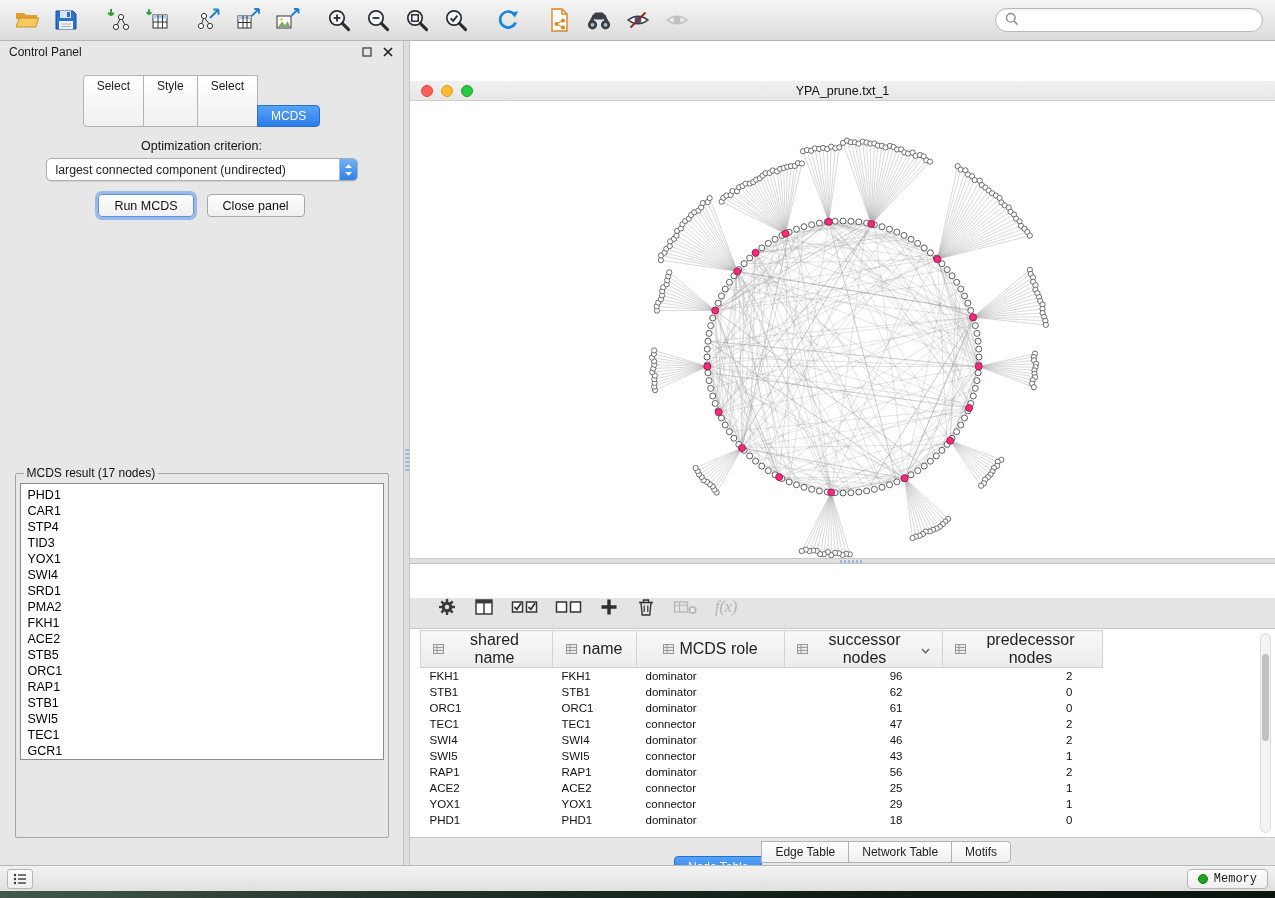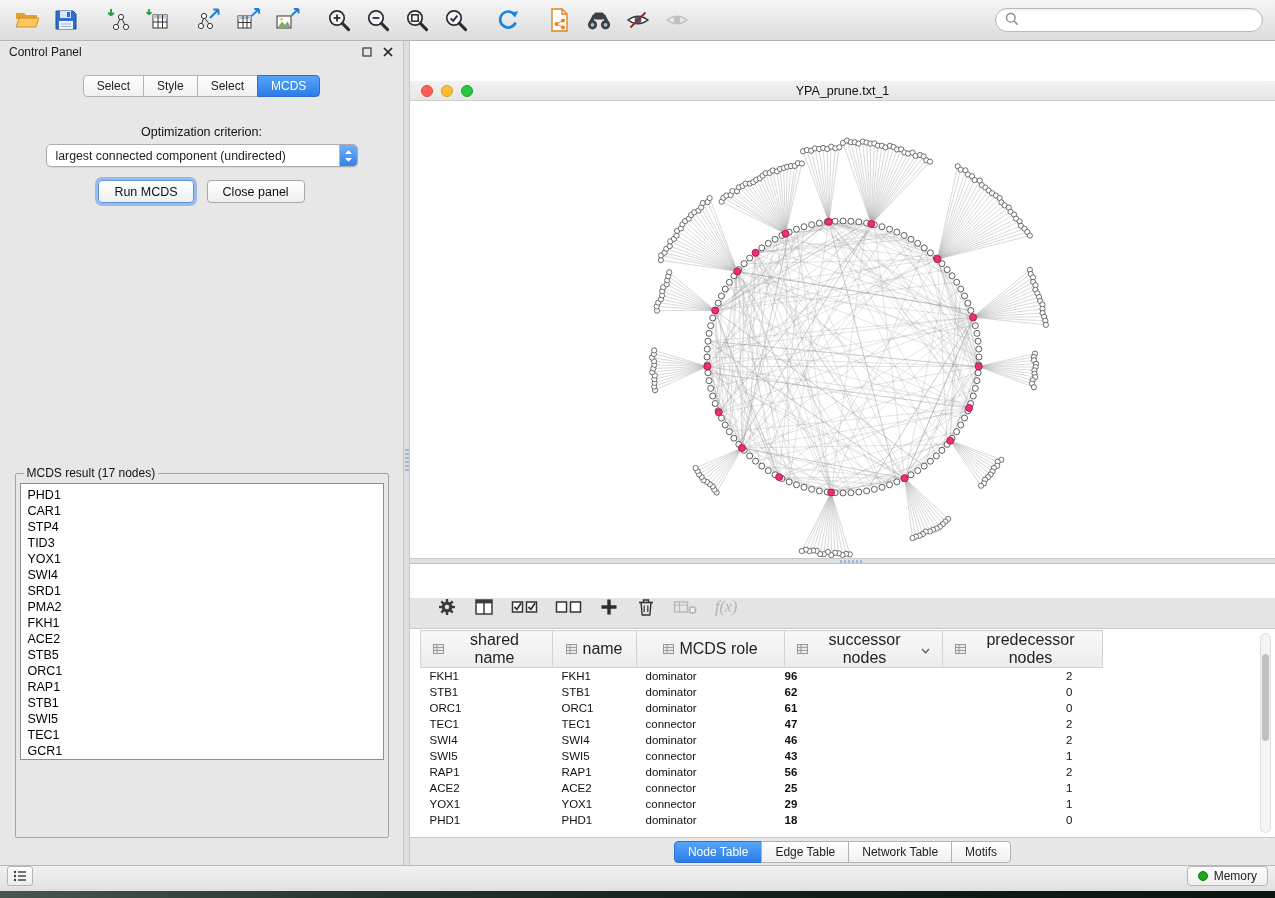--- a/index.html
+++ b/index.html
@@ -22,23 +22,23 @@
 
   
   .control-panel { width:404px; flex:0 0 404px; background:#e7e7e7; display:flex; flex-direction:column; border-right:1px solid #c2c2c2; }
   .panel-titlebar { height:22px; flex:0 0 22px; display:flex; align-items:center; padding:0 9px; font-size:12px; color:#1a1a1a; }
   .win-btns { margin-left:auto; display:flex; align-items:center; gap:9px; }
   .win-btn { width:12px; height:12px; display:flex; align-items:center; justify-content:center; cursor:default; }
   .cp-tabs { display:flex; justify-content:center; margin-top:12px; }
   .seg-tab { padding:3px 13px; font-size:12px; background:linear-gradient(#ffffff,#f0f0f0); border:1px solid #b3b3b3; margin-left:-1px; color:#222; cursor:default; }
   .seg-tab:first-child { border-radius:4px 0 0 4px; margin-left:0; }
   .seg-tab:last-child { border-radius:0 4px 4px 0; }
-  .seg-tab.active { background:linear-gradient(#56a4f8,#2c7ce8); border-color:#2a6ed0; color:#fff; }
+  .seg-tab.active { background:linear-gradient(#56a4f8,#2c7ce8); border-color:#2a6ed0; color:#fff;margin-top:30px; }
   .cp-body { flex:1; display:flex; flex-direction:column; align-items:center; min-height:0; }
-  .opt-label { margin-top:28px; font-size:12.5px; color:#111; }
+  .opt-label { margin-top:12px; font-size:12.5px; color:#111; }
   .mac-select { margin-top:5px; width:312px; height:23px; background:#fff; border:1px solid #adadad; border-radius:5px;
                 display:flex; align-items:center; overflow:hidden; box-shadow:0 1px 1px rgba(0,0,0,.08); }
   .mac-select .sel-text { flex:1; padding-left:9px; font-size:12.3px; white-space:nowrap; }
   .select-stepper { width:18px; height:23px; background:linear-gradient(#74b3f8,#2f7fe9); display:flex; align-items:center; justify-content:center; border-left:1px solid #9cc0ec; }
   .btn-row { margin-top:13px; display:flex; gap:13px; }
   .mac-btn { font-family:inherit; font-size:12.5px; padding:3px 15px; height:23px; background:linear-gradient(#ffffff,#efefef);
              border:1px solid #a8a8a8; border-radius:4px; color:#111; cursor:default; }
   .mac-btn.focused { box-shadow:0 0 0 3px rgba(86,150,240,.55); border-color:#5f93d8; }
   .result-box { margin-top:auto; margin-bottom:27px; width:374px; height:372px; border:1px solid #a5a5a5; border-radius:2px;
                 padding:3px 4px 5px 4px; display:flex; flex-direction:column; background:transparent; }
@@ -72,29 +72,29 @@
   .tp-tool-btn { border:none; background:transparent; display:flex; align-items:center; justify-content:center; cursor:default; }
   .fx-label { font-family:"Liberation Serif","DejaVu Serif",serif; font-style:italic; font-size:16px; color:#b3b3b3; }
   .table-area { flex:1; background:#fff; border-top:1px solid #c9c9c9; border-bottom:1px solid #c9c9c9; position:relative; overflow:hidden; padding:1px 0 0 10px; }
   table.node-table { border-collapse:collapse; table-layout:fixed; width:682px; }
   .node-table th { font-weight:normal; font-size:16px; color:#222; background:linear-gradient(#f8f8f8,#ececec);
                    border:1px solid #d2d2d2; height:19px; padding:0 12px; }
   .th-inner { display:flex; align-items:center; justify-content:center; gap:5px; }
   .node-table td { font-size:11.5px; color:#111; height:16px; white-space:nowrap; overflow:hidden; padding:0; }
   td.al { text-align:left; padding-left:9px; }
   td.rl { text-align:left; padding-left:9px; }
-  td.num { text-align:left; padding-right:40px;font-weight:bold; }
+  td.num { text-align:right; padding-right:40px; }
   td.num2 { text-align:right; padding-right:30px; }
   .v-scrollbar { position:absolute; right:4px; top:4px; bottom:4px; width:11px; background:#f4f4f4; border:1px solid #dedede; border-radius:6px; }
   .v-scroll-thumb { position:absolute; left:1px; right:1px; top:10%; height:44%; background:#c1c1c1; border-radius:5px; }
   .tp-tabs { height:27px; flex:0 0 27px; display:flex; align-items:center; justify-content:center; background:#e7e7e7; }
 
   
   .status-bar { height:26px; flex:0 0 26px; background:linear-gradient(#f2f2f2,#e0e0e0); border-top:1px solid #b9b9b9;
-                display:flex; align-items:flex-start; padding:0 7px; }
+                display:flex; align-items:center; padding:0 7px;font-family:Liberation Mono, monospace; }
   .status-menu-btn { width:26px; height:20px; background:linear-gradient(#fdfdfd,#ededed); border:1px solid #b5b5b5; border-radius:3px;
                      display:flex; align-items:center; justify-content:center; cursor:default; }
   .memory-btn { margin-left:auto; height:20px; background:linear-gradient(#fdfdfd,#efefef); border:1px solid #b5b5b5; border-radius:4px;
                 display:flex; align-items:center; gap:6px; padding:0 10px; font-family:inherit; font-size:12px; color:#222; cursor:default; }
   .mem-dot { width:10px; height:10px; border-radius:50%; background:#1fa51f; border:1px solid #157815; }
 
   .wallpaper-strip { height:7px; flex:0 0 7px; background:linear-gradient(90deg,#46584d 0%,#24332c 30%,#121d18 65%,#0c1410 100%); }
 </style>
 </head>
 <body>

